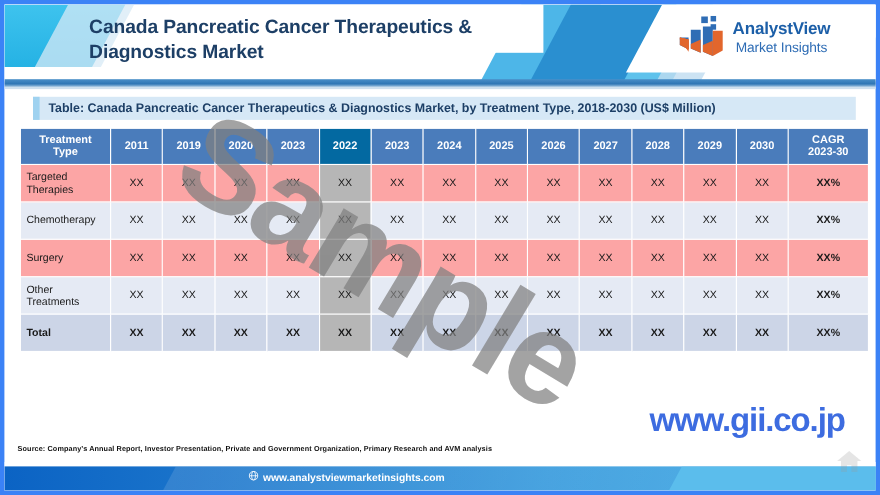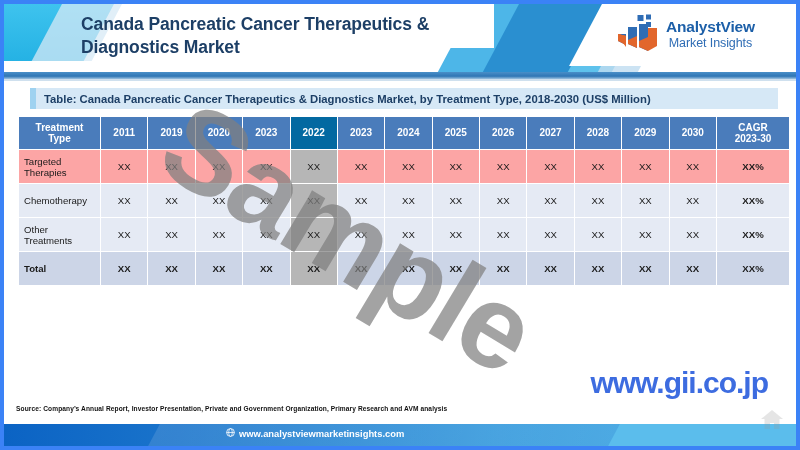--- a/index.html
+++ b/index.html
@@ -274,20 +274,37 @@
           <td>XX</td>
           <td>XX</td>
           <td>XX</td>
           <td>XX</td>
           <td>XX</td>
           <td>XX</td>
           <td>XX</td>
           <td>XX</td>
           <td class="cagr">XX%</td>
         </tr>
+        <tr class="odd">
+          <td class="lbl">Surgery</td>
+          <td>XX</td>
+          <td>XX</td>
+          <td>XX</td>
+          <td>XX</td>
+          <td class="hi">XX</td>
+          <td>XX</td>
+          <td>XX</td>
+          <td>XX</td>
+          <td>XX</td>
+          <td>XX</td>
+          <td>XX</td>
+          <td>XX</td>
+          <td>XX</td>
+          <td class="cagr">XX%</td>
+        </tr>
         <tr class="even">
           <td class="lbl">Other Treatments</td>
           <td>XX</td>
           <td>XX</td>
           <td>XX</td>
           <td>XX</td>
           <td class="hi">XX</td>
           <td>XX</td>
           <td>XX</td>
           <td>XX</td>

